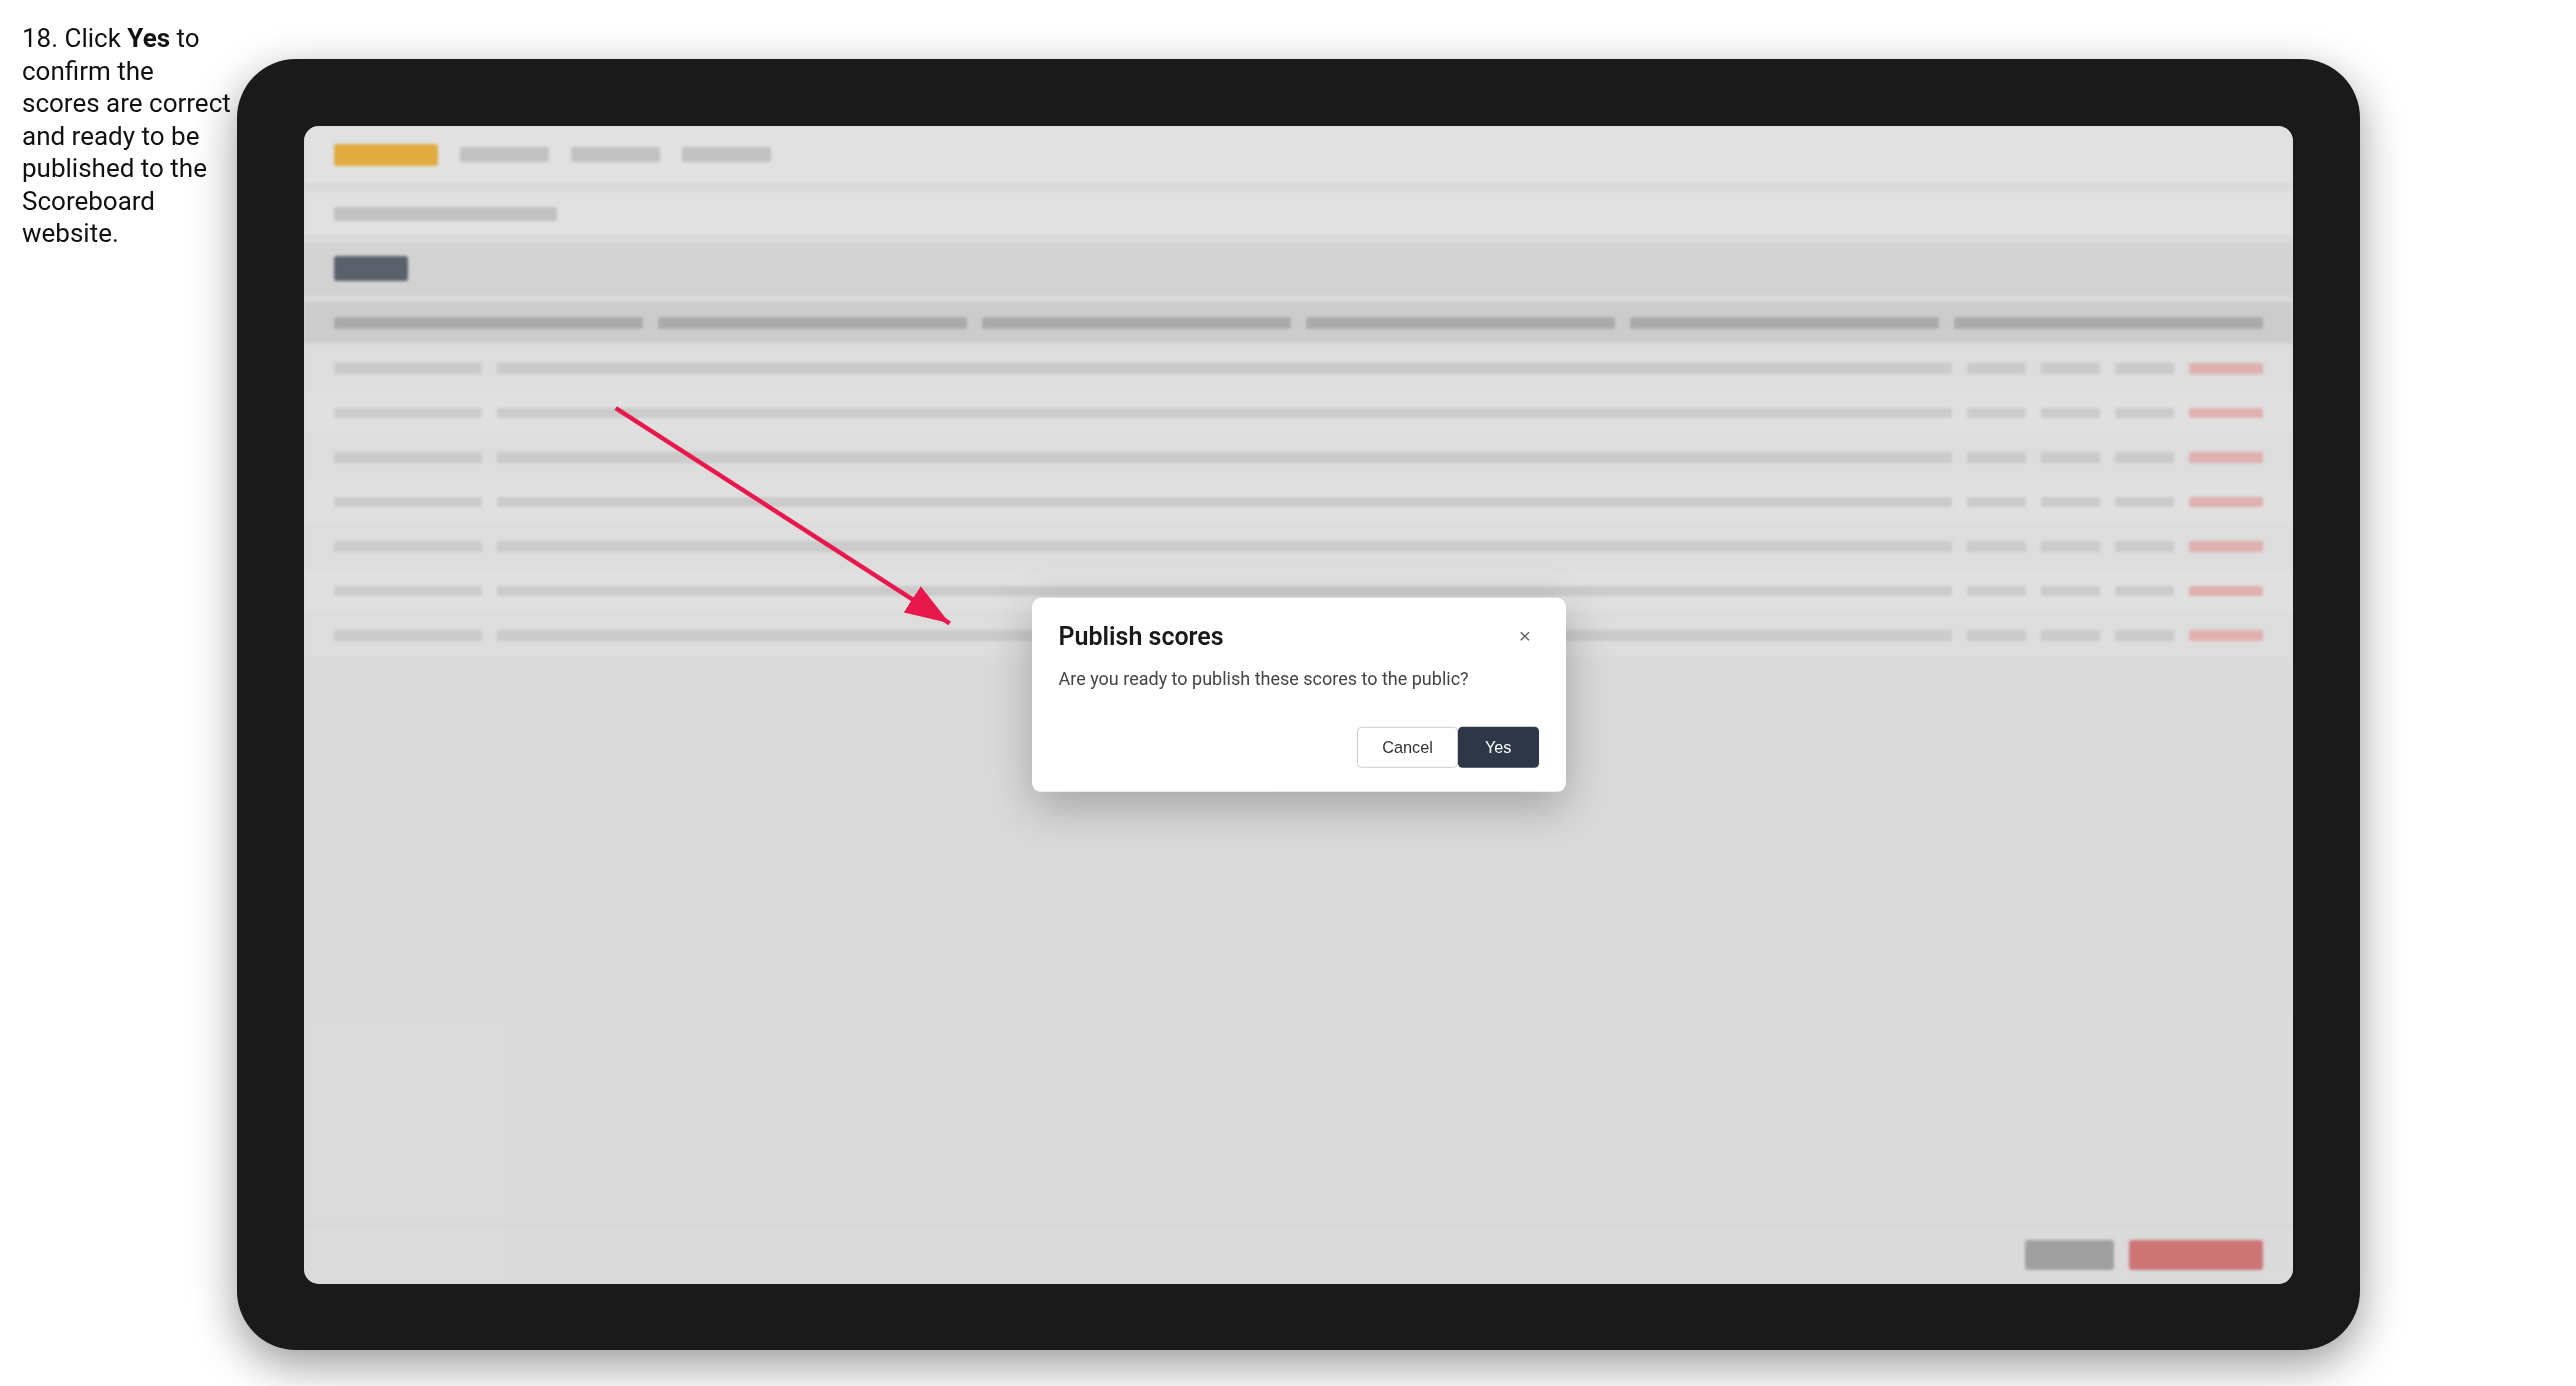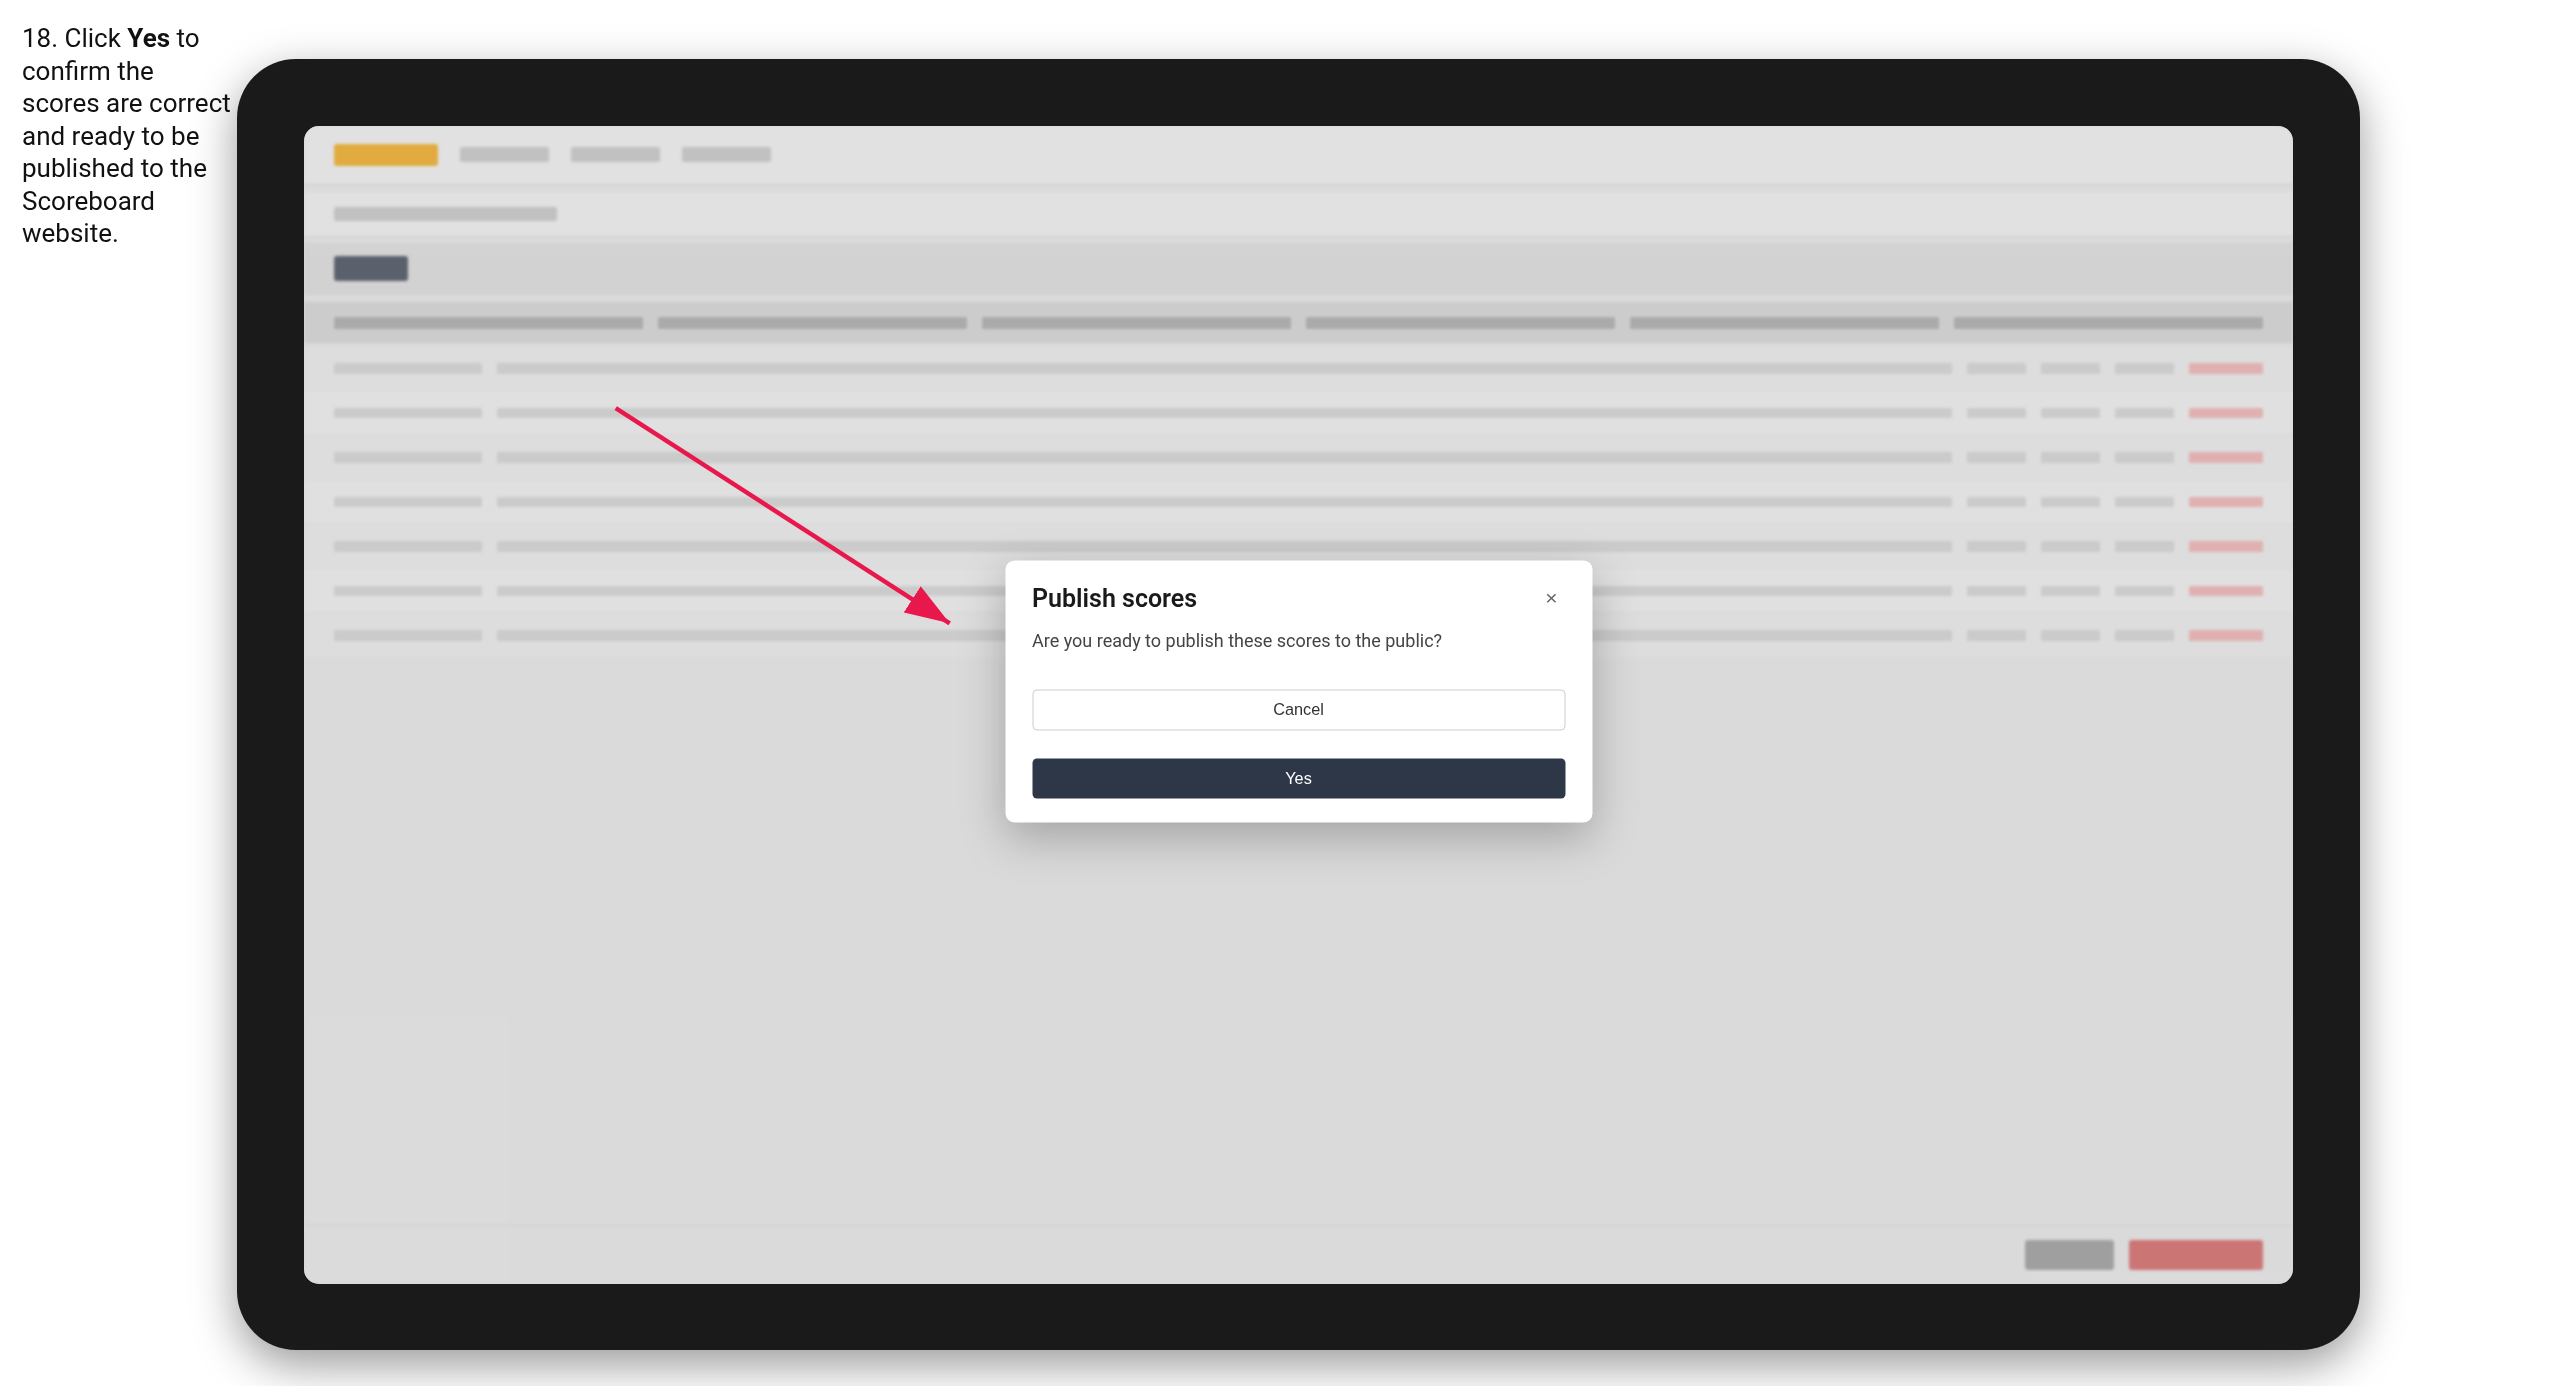--- a/index.html
+++ b/index.html
@@ -238,21 +238,21 @@
       background: rgba(0,0,0,0.1);
       z-index: 5;
     }
 
     
     .dialog {
       position: absolute;
       top: 50%;
       left: 50%;
       transform: translate(-50%, -55%);
-      width: 587px;
+      width: 534px;
       background: #ffffff;
       border-radius: 9px;
       box-shadow: 0 15px 45px rgba(0,0,0,0.25);
       z-index: 20;
       overflow: hidden;
     }
 
     .dialog-header {
       display: flex;
       align-items: center;
@@ -286,23 +286,22 @@
 
     .dialog-message {
       font-size: 18px;
       color: #444;
       line-height: 1.4;
     }
 
     .dialog-footer {
       display: flex;
       justify-content: flex-end;
-      gap: 28px;
+      gap: 0;
       padding: 15px 27px 24px 27px;
-      flex-direction: column;
     }
 
     .btn-cancel {
       padding: 10.4px 24px;
       font-size: 16.3px;
       border: 0.7px solid #ccc;
       background: #ffffff;
       border-radius: 4.5px;
       cursor: pointer;
       color: #333;

